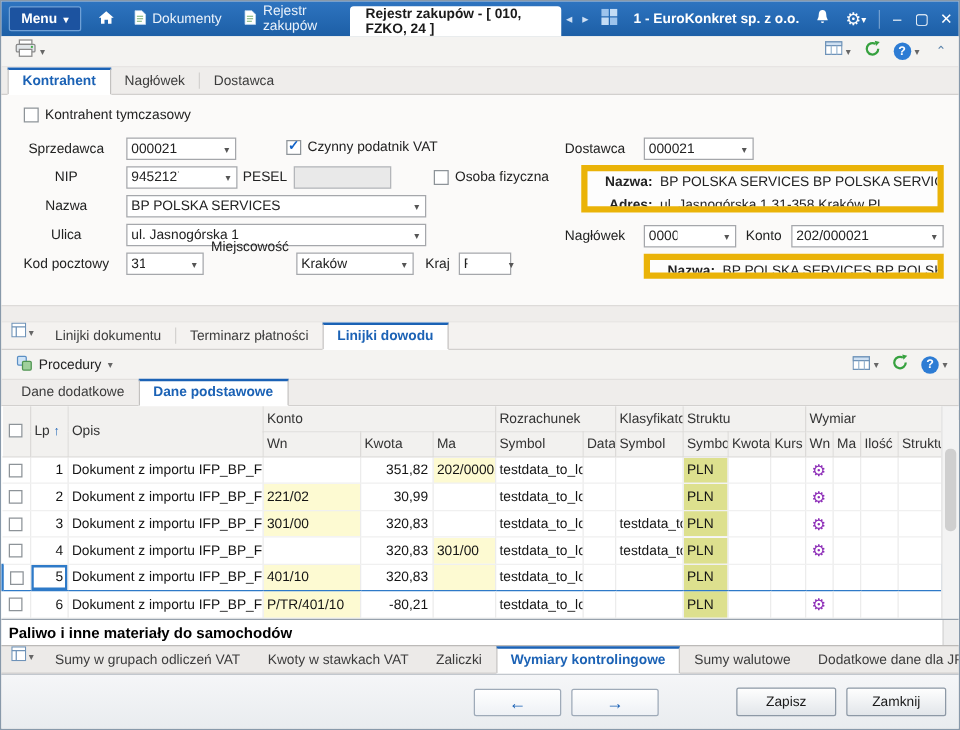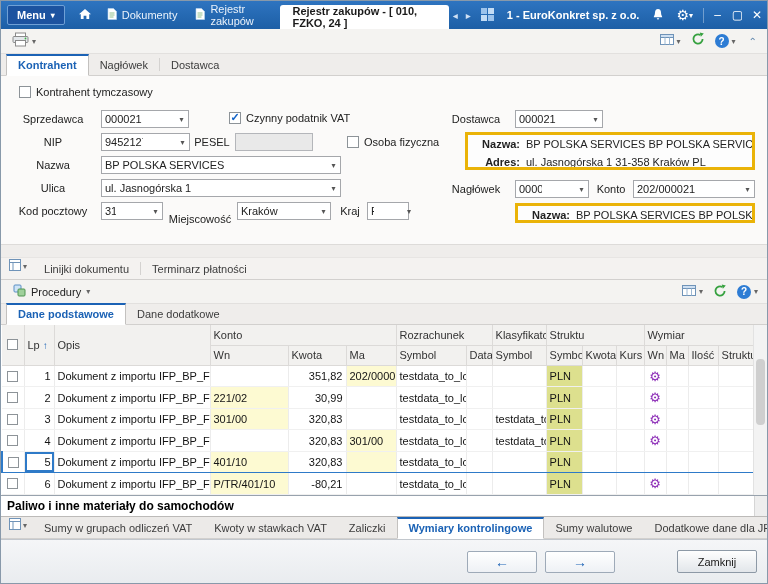--- a/index.html
+++ b/index.html
@@ -51,21 +51,21 @@
   .combo { position:absolute; height:18px; background:#fff; border:1px solid #a5a7ab;
            display:flex; align-items:center;gap:33px; }
   .combo .ctext { flex:1; padding:0 3px; white-space:nowrap; overflow:hidden; }
   .combo .ccaret { width:13px; text-align:center; font-size:8px; color:#555; }
   .input { position:absolute; height:18px; border:1px solid #b4b6ba; background:#fff; padding:0 3px; }
   .input.disabled { background:#e9e9e9; }
   .check { position:absolute; display:flex; align-items:flex-end; gap:5px; }
   .cb { width:12px; height:12px; border:1px solid #8d9398; background:#fff; display:inline-flex;
         align-items:center; justify-content:center; flex:0 0 12px; }
   .cb .mark { color:#1464c8; font-size:11px; font-weight:bold; line-height:1; margin-top:-2px; }
-  .infobox { position:absolute; border:3px solid #eab308; background:#fdfdfd; overflow:hidden; }
+  .infobox { position:absolute; border:5px solid #eab308; background:#fdfdfd; overflow:hidden; }
   .irow { display:flex; line-height:18px; height:18px; overflow:hidden; }
   .ilbl { width:52px; text-align:right; font-weight:bold; flex:0 0 52px; }
   .ival { padding-left:6px; white-space:nowrap; overflow:hidden; }
 
   
   .splitter { height:14px; flex:0 0 14px; background:#efedeb; border-top:1px solid #dddbd9; border-bottom:1px solid #e7e5e3; }
 
   
   .midtabs { height:22px; flex:0 0 22px; background:#f4f2f0; }
   .lay { display:flex; align-items:center; gap:2px; padding:0 6px 4px 3px; }
@@ -270,21 +270,21 @@
     <div class="combo" style="left:100px;top:103px;width:240px">
       <span class="ctext">ul. Jasnogórska 1</span>
         <span class="ccaret">▾</span>
     </div>
 
     <span class="lbl" style="left:8px;top:129px;width:88px">Kod pocztowy</span>
     <div class="combo" style="left:100px;top:126px;width:62px">
       <span class="ctext">31-358</span>
         <span class="ccaret">▾</span>
     </div>
-    <span class="lbl" style="left:166px;top:137px;width:66px">Miejscowość</span>
+    <span class="lbl" style="left:166px;top:116px;width:66px">Miejscowość</span>
     <div class="combo" style="left:236px;top:126px;width:94px">
       <span class="ctext">Kraków</span>
         <span class="ccaret">▾</span>
     </div>
     <span class="lbl" style="left:336px;top:129px;width:26px">Kraj</span>
     <div class="combo" style="left:366px;top:126px;width:42px">
       <span class="ctext">PL</span>
         <span class="ccaret">▾</span>
     </div>
 
@@ -330,20 +330,21 @@
     <div class="lay">
       <span><svg width="12" height="12">
             <rect x=".5" y=".5" width="11" height="11" fill="#fff" stroke="#6f93b8"></rect>
             <path d="M.5 3.5H11.5M4 3.5V11.5" stroke="#6f93b8"></path>
           </svg></span>
       <span class="caret-g">▾</span>
     </div>
     <div class="tab"><span>Linijki dokumentu</span></div>
     <div class="tabsep"></div>
     <div class="tab"><span>Terminarz płatności</span></div>
+    <div class="tab active"><span>Linijki dowodu</span></div>
   </div>
 
   <div class="toolbar2">
     <div class="tbtn2">
       <span><svg width="13" height="13">
             <rect x="1" y="1" width="7" height="7" rx="1" fill="#cfe4f7" stroke="#5b8fc4"></rect>
             <rect x="5" y="5" width="7" height="7" rx="1" fill="#9fd09b" stroke="#4f9551"></rect>
           </svg></span>
       <span>Procedury</span>
       <span class="caret-g">▾</span>
@@ -365,22 +366,22 @@
     </div>
     <div class="flatbtn">
       <span class="help-ic">
           <span>?</span>
         </span>
       <span class="caret-g">▾</span>
     </div>
   </div>
 
   <div class="tabstrip subtabs">
+    <div class="tab"><span>Dane dodatkowe</span></div>
     <div class="tab active"><span>Dane podstawowe</span></div>
-    <div class="tab"><span>Dane dodatkowe</span></div>
   </div>
 
   <div class="gridwrap">
     <div class="gridmain">
       <table class="grid">
         <colgroup>
           <col style="width:22px">
             <col style="width:30px">
             <col style="width:156px">
           <col style="width:78px">
@@ -611,17 +612,20 @@
   <div class="footer">
     <div class="fspacer"></div>
     <div class="arrowbtn">
         <span>←</span>
       </div>
     <div class="arrowbtn">
         <span>→</span>
       </div>
     <div class="fgap"></div>
     <div class="pushbtn">
+        <span>Zapisz</span>
+      </div>
+    <div class="pushbtn">
         <span>Zamknij</span>
       </div>
   </div>
 
 </div>
 
 </body></html>

